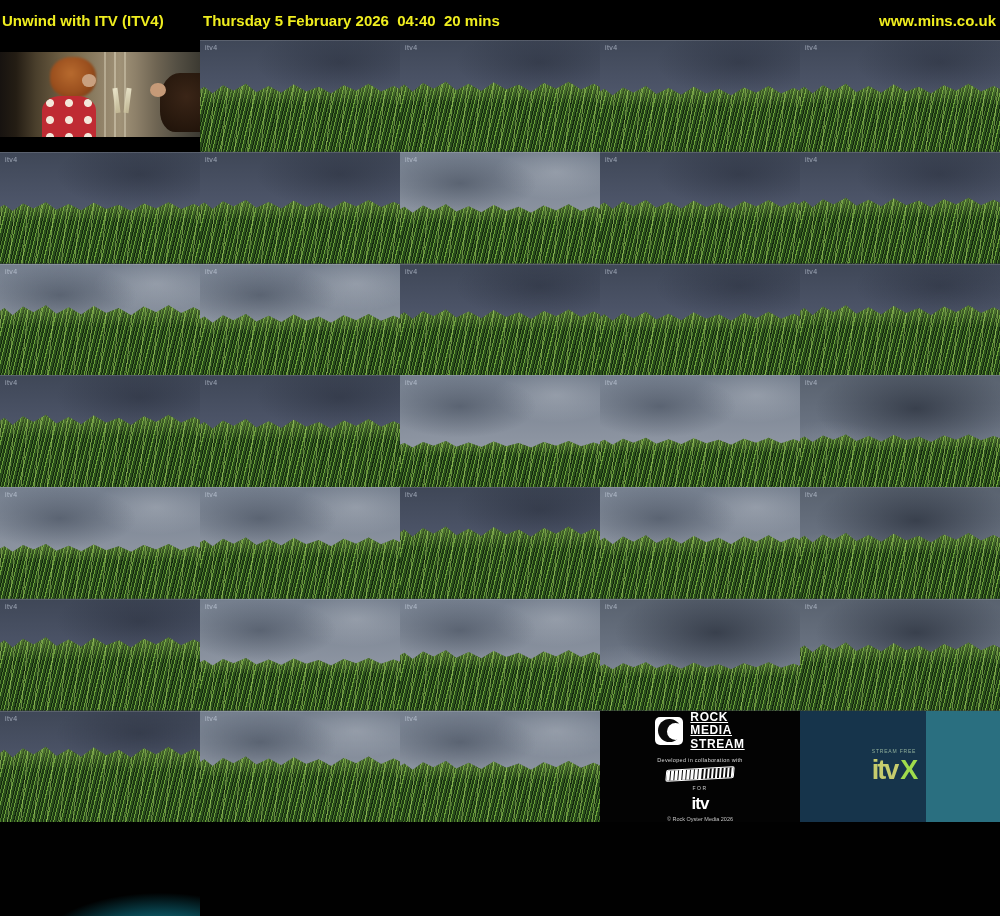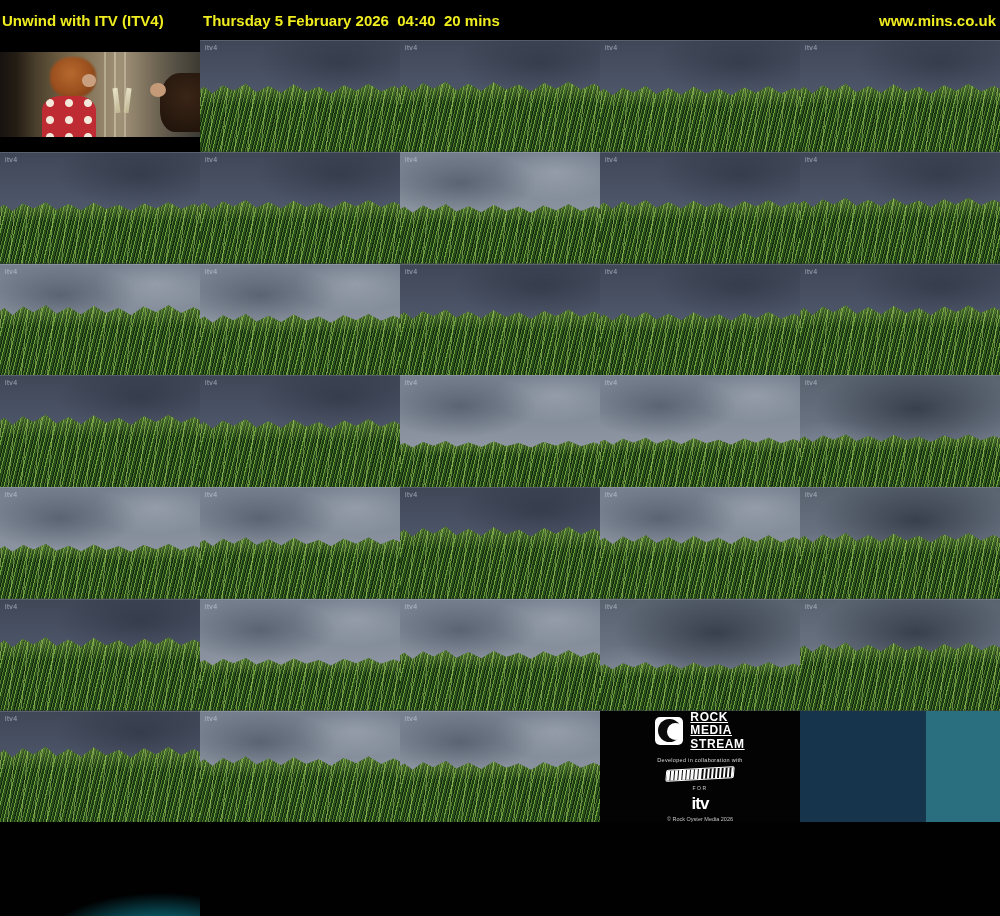--- a/index.html
+++ b/index.html
@@ -256,20 +256,24 @@
       </div>
     </div>
     <div class="ro-collab">Developed in collaboration with</div>
     <div class="ro-wordmark"></div>
     <div class="ro-for">FOR</div>
     <div class="ro-itv">itv</div>
     <div class="ro-copy">© Rock Oyster Media 2026</div>
   </div>
     <div class="tile card-itvx" style="background: rgb(22, 52, 75);">
     <div class="itvx-stripe" style="background: rgb(42, 111, 128);"></div>
+    <div class="itvx-center">
+      <div class="itvx-stream" style="color: rgb(143, 174, 154);">STREAM FREE</div>
+      <div class="itvx-logo"><span class="itvx-itv" style="color: rgb(198, 204, 109);">itv</span><span class="itvx-x" style="color: rgb(159, 220, 76);">X</span></div>
+    </div>
   </div>
     <div class="tile card-glow">
     <div class="glow"></div>
   </div>
     <div class="tile card-black"></div>
     <div class="tile card-black"></div>
     <div class="tile card-black"></div>
     <div class="tile card-black"></div>
   </div>
 

